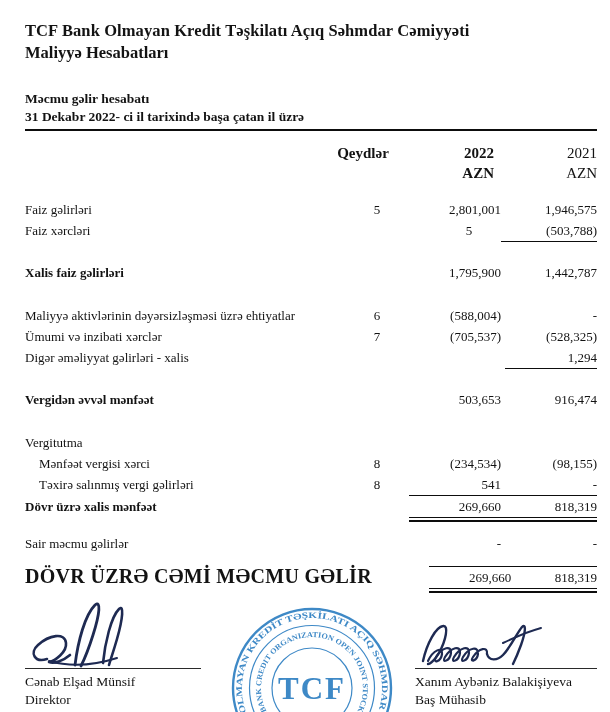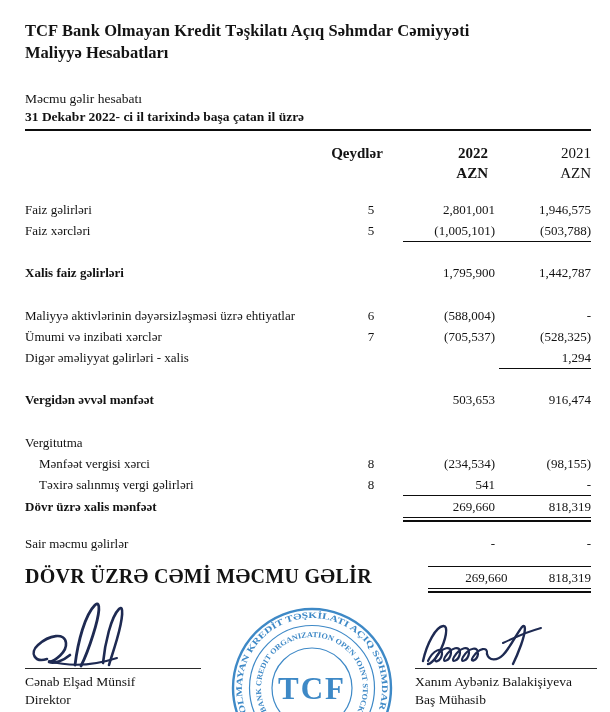--- a/index.html
+++ b/index.html
@@ -1,25 +1,25 @@
 <!DOCTYPE html>
 <html style="--stamp-color: #2e7fc2;"><head>
 <meta charset="utf-8">
 <style>
   html,body{margin:0;padding:0;}
   body{
     width:610px;height:712px;position:relative;background:#ffffff;
     font-family:"Liberation Serif", serif;color:#131313;overflow:hidden;
   }
-  .doc{position:absolute;inset:0;padding:0 19px 0 25px;}
+  .doc{position:absolute;inset:0;padding:0 13px 0 25px;}
 
   
   .company{margin-top:20px;font-size:16.5px;font-weight:bold;line-height:1.35;letter-spacing:.1px;}
   .subtitle{font-size:16.5px;font-weight:bold;line-height:1.35;}
-  .report-title{margin-top:25px;font-size:13.5px;font-weight:normal;line-height:1.35;}
+  .report-title{margin-top:25px;font-size:13.5px;font-weight:bold;line-height:1.35;}
   .report-period{font-size:13.5px;font-weight:bold;line-height:1.35;border-bottom:2px solid #0d0d0d;padding-bottom:3px;}
 
   
   .fin-table{margin-top:12px;}
   .thead-row{display:flex;line-height:20px;font-size:15px;gap:7px;}
   .c-label{flex:1;white-space:nowrap;}
   .c-note{width:64px;text-align:center;}
   .c-v{position:relative;}
   .c-v2022{width:92px;text-align:right;font-weight:normal;}
   .c-v2021{width:96px;text-align:right;}
@@ -80,21 +80,20 @@
     <div id="rows">
         <div class="trow">
           <span class="c-label">Faiz gəlirləri</span>
           <span class="c-note">5</span>
           <span class="c-v c-v2022">2,801,001</span>
           <span class="c-v c-v2021">1,946,575</span>
         </div>
         <div class="trow">
           <span class="c-label">Faiz xərcləri</span>
           <span class="c-note">5</span>
-          <span class="c-v c-v2022 u1">(1,005,101)</span>
           <span class="c-v c-v2021 u1">(503,788)</span>
         </div>
         <div class="trow bold gap-lg">
           <span class="c-label">Xalis faiz gəlirləri</span>
           <span class="c-note"></span>
           <span class="c-v c-v2022">1,795,900</span>
           <span class="c-v c-v2021">1,442,787</span>
         </div>
         <div class="trow">
           <span class="c-label">Maliyyə aktivlərinin dəyərsizləşməsi üzrə ehtiyatlar</span>

